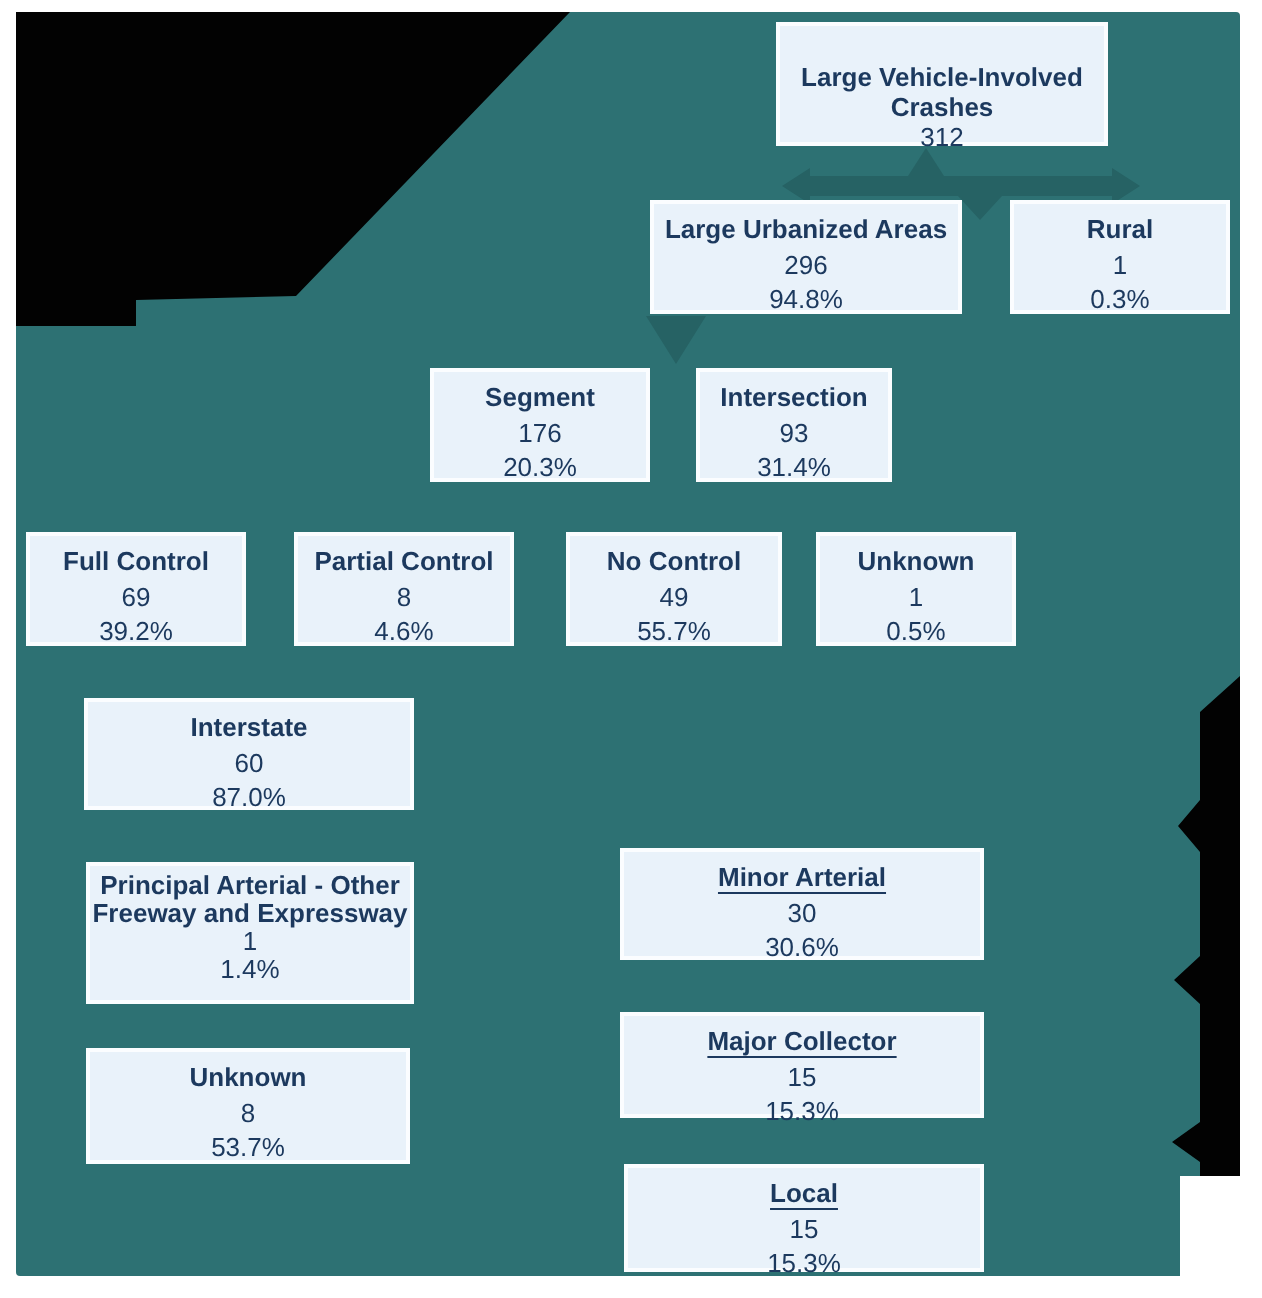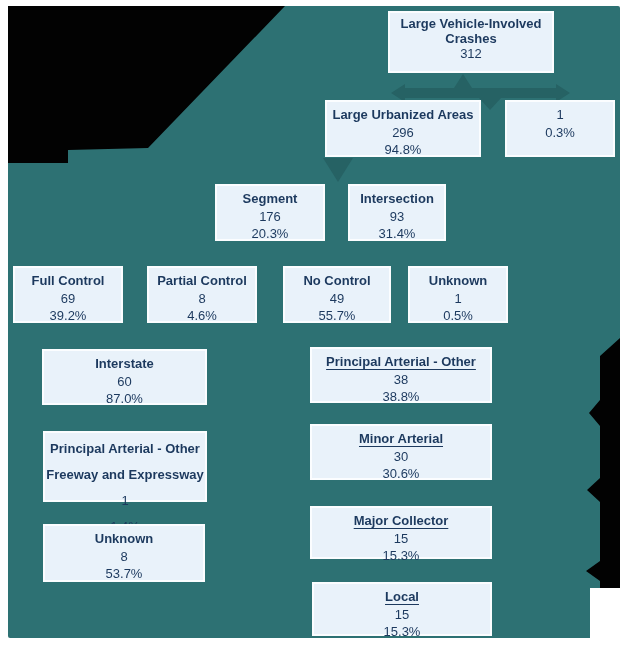--- a/index.html
+++ b/index.html
@@ -17,22 +17,22 @@
     background:#e9f2fa;
     border:2px solid #fbfdff;
     color:#1c395e;
     text-align:center;
     padding-top:4px;
     line-height:17.5px;
     font-size:13px;
   }
   .node .t{font-weight:bold;}
   .node .v{font-weight:normal;text-align:center;}
-  .node.compact{line-height:15px;padding-top:3px;}
-  .node.tight{line-height:26px;padding-top:3px;}
+  .node.compact{line-height:15px;padding-top:18px;}
+  .node.tight{line-height:14px;padding-top:3px;}
   .node.u .t{text-decoration:underline;text-underline-offset:3px;}
 </style>
 </head>
 <body>
 
 <div id="stage">
 
   <svg id="bg-svg" viewBox="0 0 631 649" xmlns="http://www.w3.org/2000/svg">
 
     <rect x="8" y="6" width="612" height="632" rx="2" fill="#2d7173"></rect>
@@ -54,20 +54,21 @@
     <div class="t">Large Vehicle-Involved Crashes</div>
     <div class="v">312</div>
   </div>
 
   <div class="node" style="left:325px;top:100px;width:156px;height:57px">
     <div class="t">Large Urbanized Areas</div>
     <div class="v">296</div>
     <div class="v">94.8%</div>
   </div>
   <div class="node" style="left:505px;top:100px;width:110px;height:57px">
+    <div class="t">Rural</div>
     <div class="v">1</div>
     <div class="v">0.3%</div>
   </div>
 
   <div class="node" style="left:215px;top:184px;width:110px;height:57px">
     <div class="t">Segment</div>
     <div class="v">176</div>
     <div class="v">20.3%</div>
   </div>
   <div class="node" style="left:348px;top:184px;width:98px;height:57px">
@@ -106,25 +107,20 @@
     <div class="t">Principal Arterial - Other Freeway and Expressway</div>
     <div class="v">1</div>
     <div class="v">1.4%</div>
   </div>
   <div class="node" style="left:43px;top:524px;width:162px;height:58px">
     <div class="t">Unknown</div>
     <div class="v">8</div>
     <div class="v">53.7%</div>
   </div>
 
-  <div class="node u" style="left:310px;top:347px;width:182px;height:56px">
-    <div class="t">Principal Arterial - Other</div>
-    <div class="v">38</div>
-    <div class="v">38.8%</div>
-  </div>
   <div class="node u" style="left:310px;top:424px;width:182px;height:56px">
     <div class="t">Minor Arterial</div>
     <div class="v">30</div>
     <div class="v">30.6%</div>
   </div>
   <div class="node u" style="left:310px;top:506px;width:182px;height:53px">
     <div class="t">Major Collector</div>
     <div class="v">15</div>
     <div class="v">15.3%</div>
   </div>

